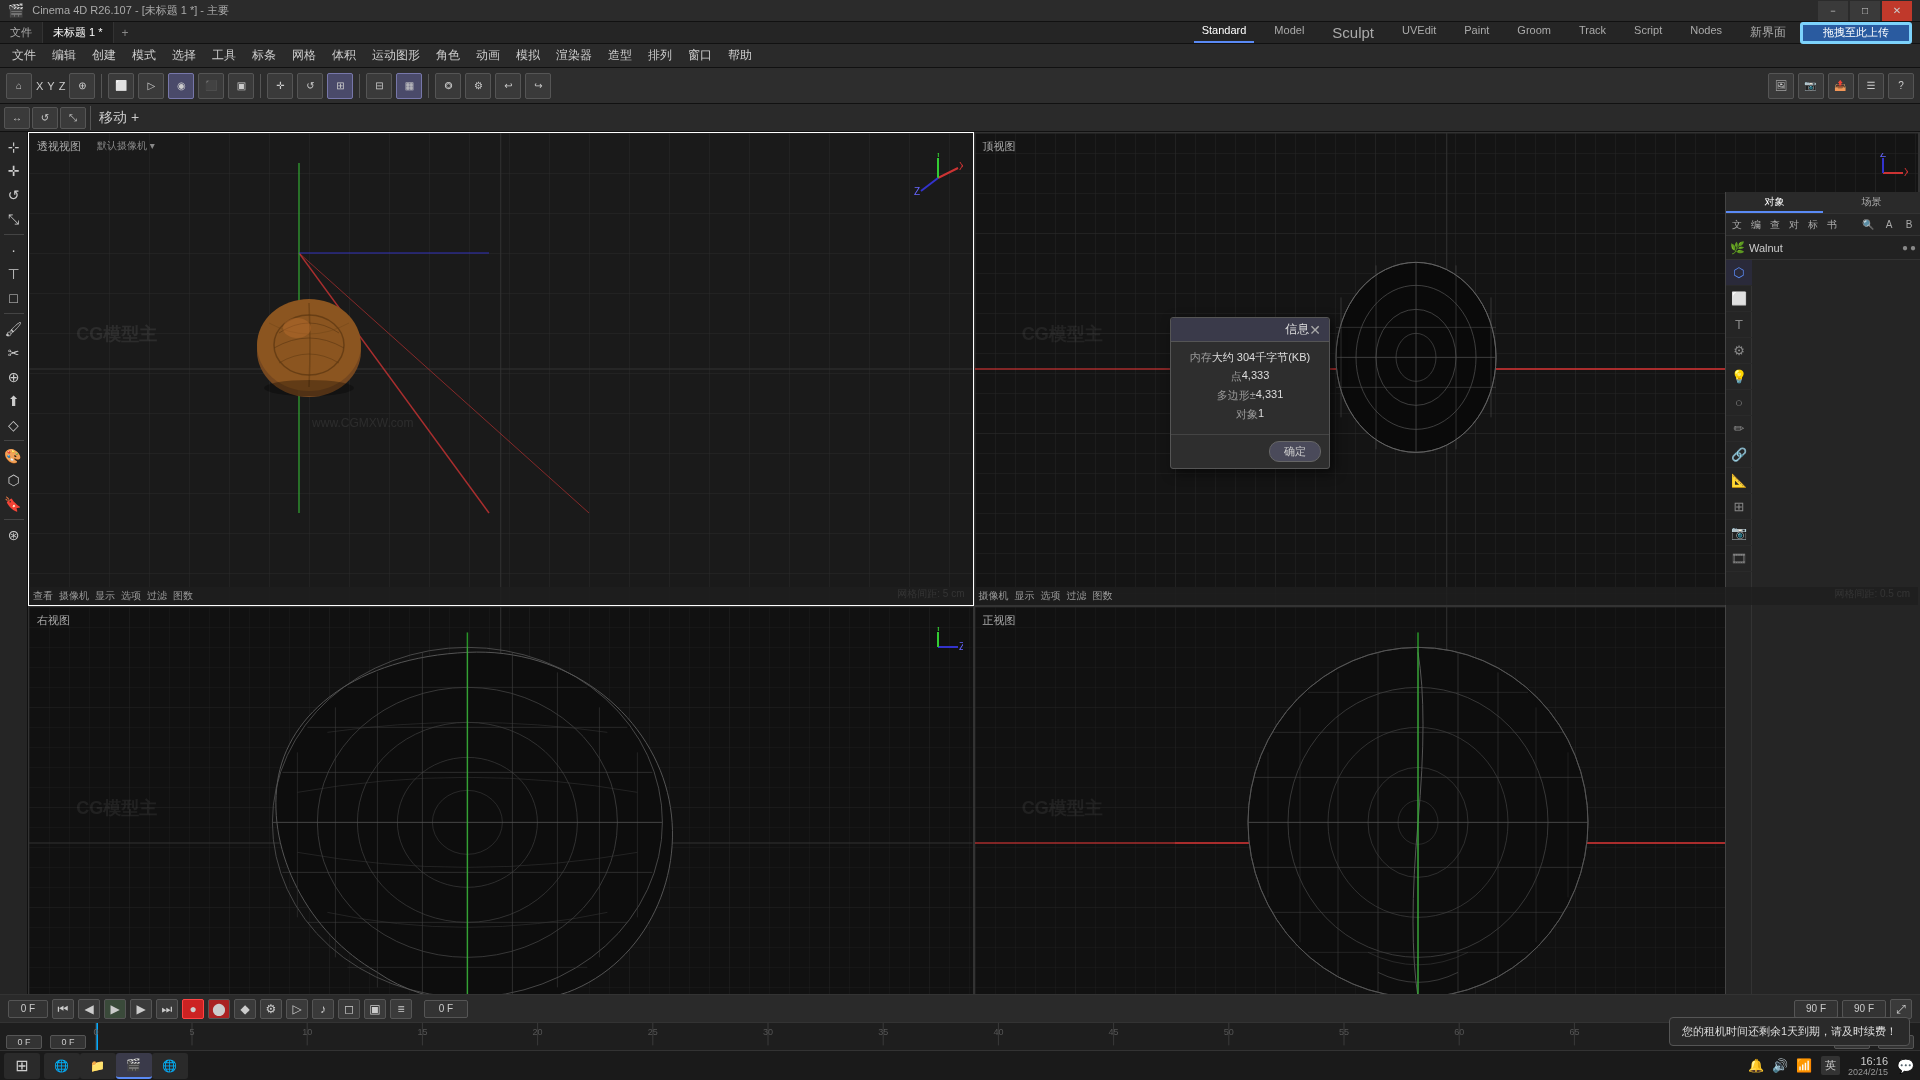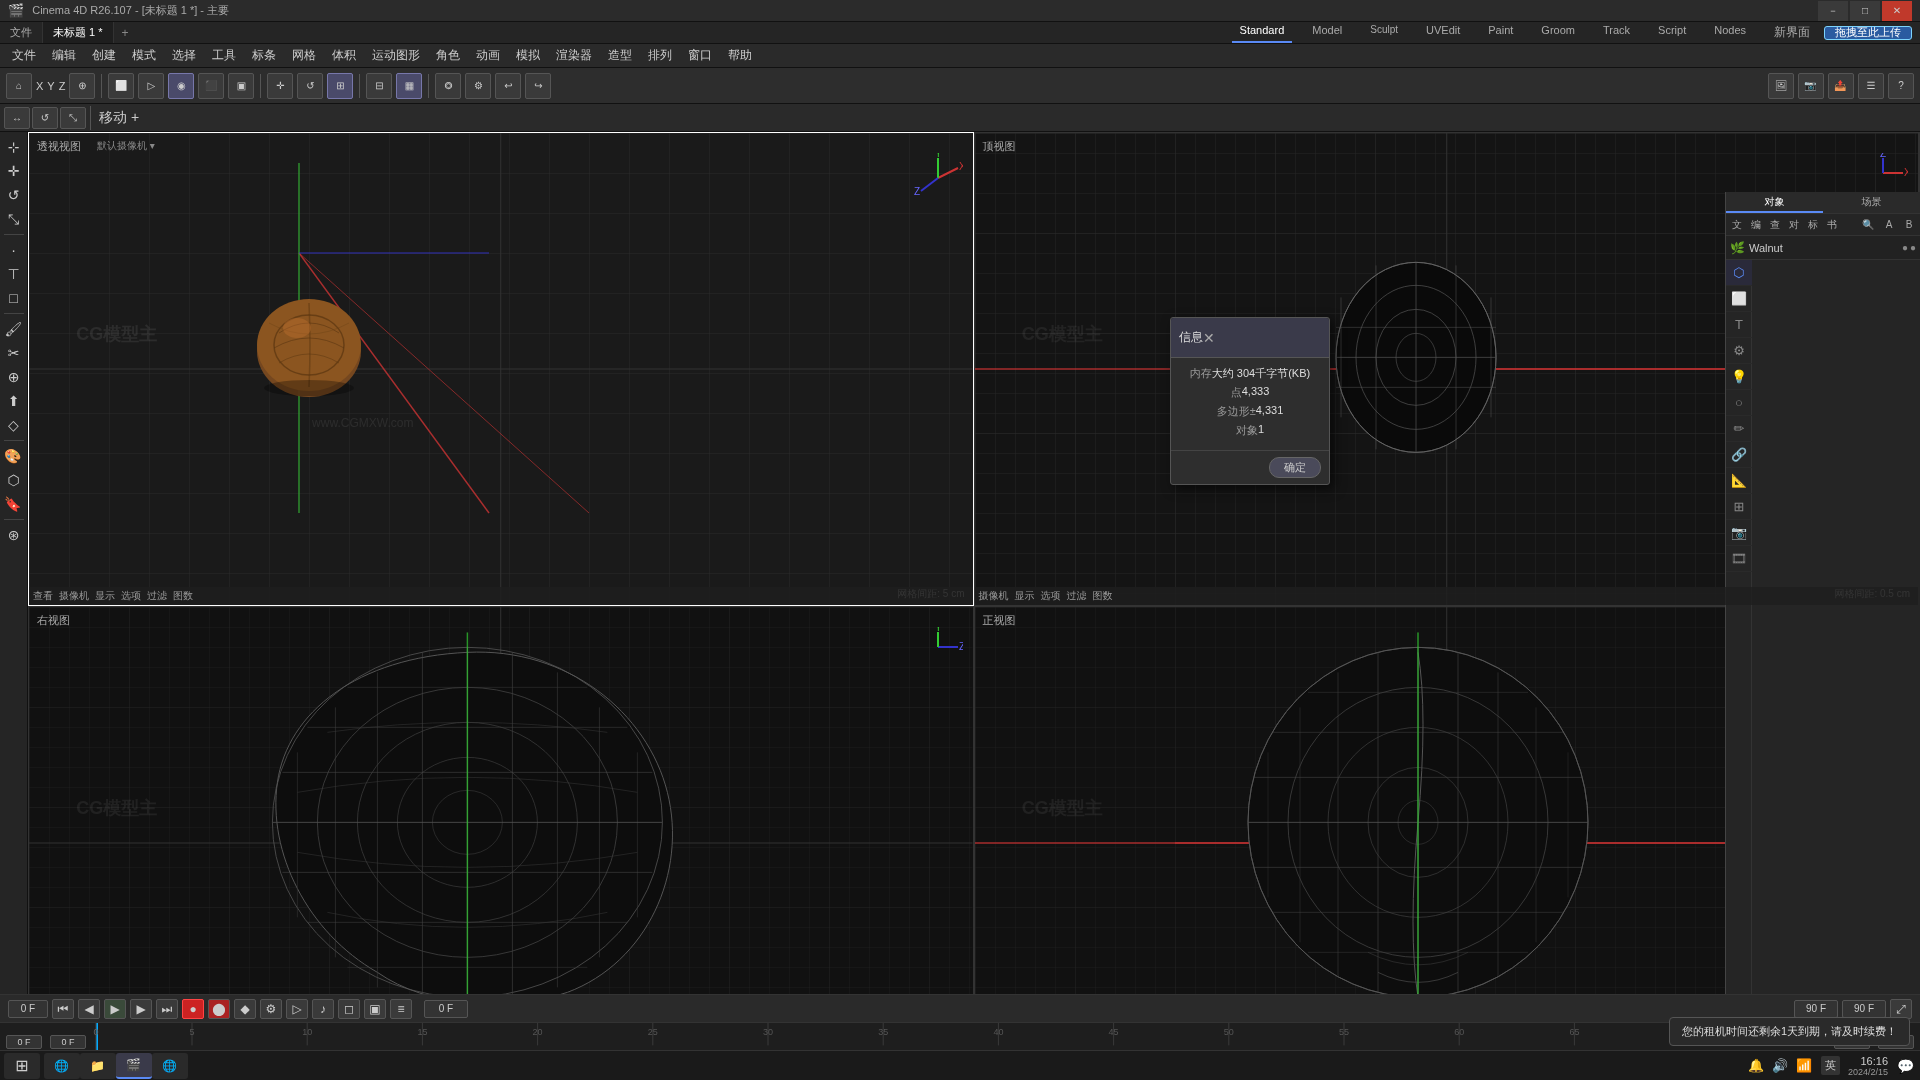--- a/index.html
+++ b/index.html
@@ -60,21 +60,21 @@
     .vp-grid-spacing { position: absolute; bottom: 4px; right: 8px; font-size: 10px; color: #888; z-index: 2; }
     .vp-toolbar { position: absolute; bottom: 0; left: 0; right: 0; height: 18px; background: rgba(30,30,30,0.8); display: flex; align-items: center; padding: 0 4px; font-size: 10px; color: #999; gap: 6px; z-index: 3; }
     #rp-body { display: flex; flex: 1; }
 
     
     #info-dialog {
       position: absolute; left: 1170px; top: 185px; width: 160px; background: #2e2e2e; border: 1px solid #555; border-radius: 3px; z-index: 100;
       box-shadow: 4px 4px 12px rgba(0,0,0,0.6);
     }
     #info-dialog-header {
-      background: #3a3a4a; height: 40px; display: flex; align-items: center; justify-content: flex-start; padding: 0 8px; border-bottom: 1px solid #555; border-radius: 3px 3px 0 0;
+      background: #3a3a4a; height: 24px; display: flex; align-items: center; justify-content: flex-end; padding: 0 8px; border-bottom: 1px solid #555; border-radius: 3px 3px 0 0;
     }
     #info-dialog-header .title { font-size: 12px; color: #ddd; }
     #info-dialog-header .close { color: #aaa; cursor: pointer; font-size: 14px; }
     #info-dialog-body { padding: 8px; font-size: 11px; color: #bbb; }
     .info-row { display: flex; justify-content: center; margin-bottom: 4px; }
     .info-label { color: #999; }
     .info-val { color: #ddd; }
     #info-dialog-footer { padding: 6px 8px; text-align: right; border-top: 1px solid #444; }
     .ok-btn { background: #4a4a5a; border: 1px solid #666; border-radius: 10px; color: #ccc; padding: 2px 14px; font-size: 11px; cursor: pointer; }
 
@@ -130,30 +130,30 @@
 </div>
 
 <div id="tabbar">
   <div class="tab">文件</div>
   <div class="tab active">未标题 1 *</div>
   <div class="tab-add">+</div>
   <div style="margin-left: auto; display: flex; align-items: center; gap: 6px; padding-right: 8px;">
     <div style="display:flex; gap:12px;">
       <span style="padding:2px 8px; font-size:11px; color:#fff; border-bottom:2px solid #5a8af5; cursor:pointer;">Standard</span>
       <span style="padding:2px 8px; font-size:11px; color:#aaa; cursor:pointer;">Model</span>
-      <span style="padding:2px 8px; font-size:10px; color:#aaa; cursor:pointer;">Sculpt</span>
+      <span style="padding:2px 8px; font-size:15px; color:#aaa; cursor:pointer;">Sculpt</span>
       <span style="padding:2px 8px; font-size:11px; color:#aaa; cursor:pointer;">UVEdit</span>
       <span style="padding:2px 8px; font-size:11px; color:#aaa; cursor:pointer;">Paint</span>
       <span style="padding:2px 8px; font-size:11px; color:#aaa; cursor:pointer;">Groom</span>
       <span style="padding:2px 8px; font-size:11px; color:#aaa; cursor:pointer;">Track</span>
       <span style="padding:2px 8px; font-size:11px; color:#aaa; cursor:pointer;">Script</span>
       <span style="padding:2px 8px; font-size:11px; color:#aaa; cursor:pointer;">Nodes</span>
       <span style="padding:2px 8px; font-size:12px; color:#aaa; cursor:pointer;">新界面</span>
     </div>
-    <button class="tb-blue-btn" style="background:#2a5ba0; border:1px solid #7dd3fc; border-radius:3px; color:#fff; height:14px; padding:0 10px; font-size:11px; cursor:pointer; display:flex; align-items:center; gap:4px;">拖拽至此上传</button>
+    <button class="tb-blue-btn" style="background:#2a5ba0; border:3px solid #7dd3fc; border-radius:3px; color:#fff; height:22px; padding:0 20px; font-size:11px; cursor:pointer; display:flex; align-items:center; gap:4px;">拖拽至此上传</button>
   </div>
 </div>
 
 <div id="menubar">
   <span class="menu-item">文件</span>
   <span class="menu-item">编辑</span>
   <span class="menu-item">创建</span>
   <span class="menu-item">模式</span>
   <span class="menu-item">选择</span>
   <span class="menu-item">工具</span>

